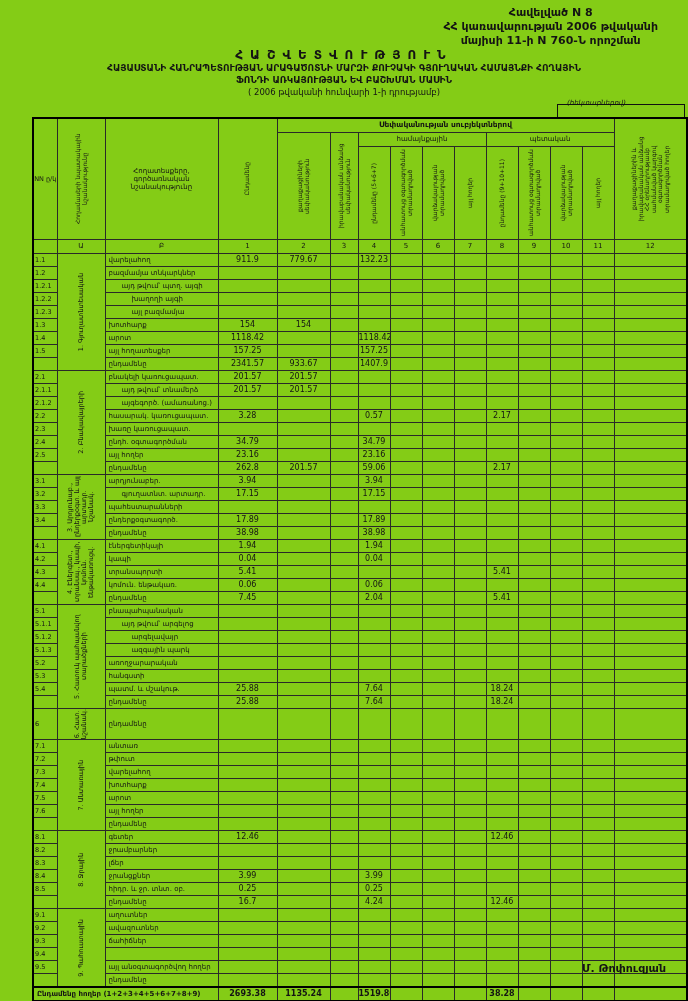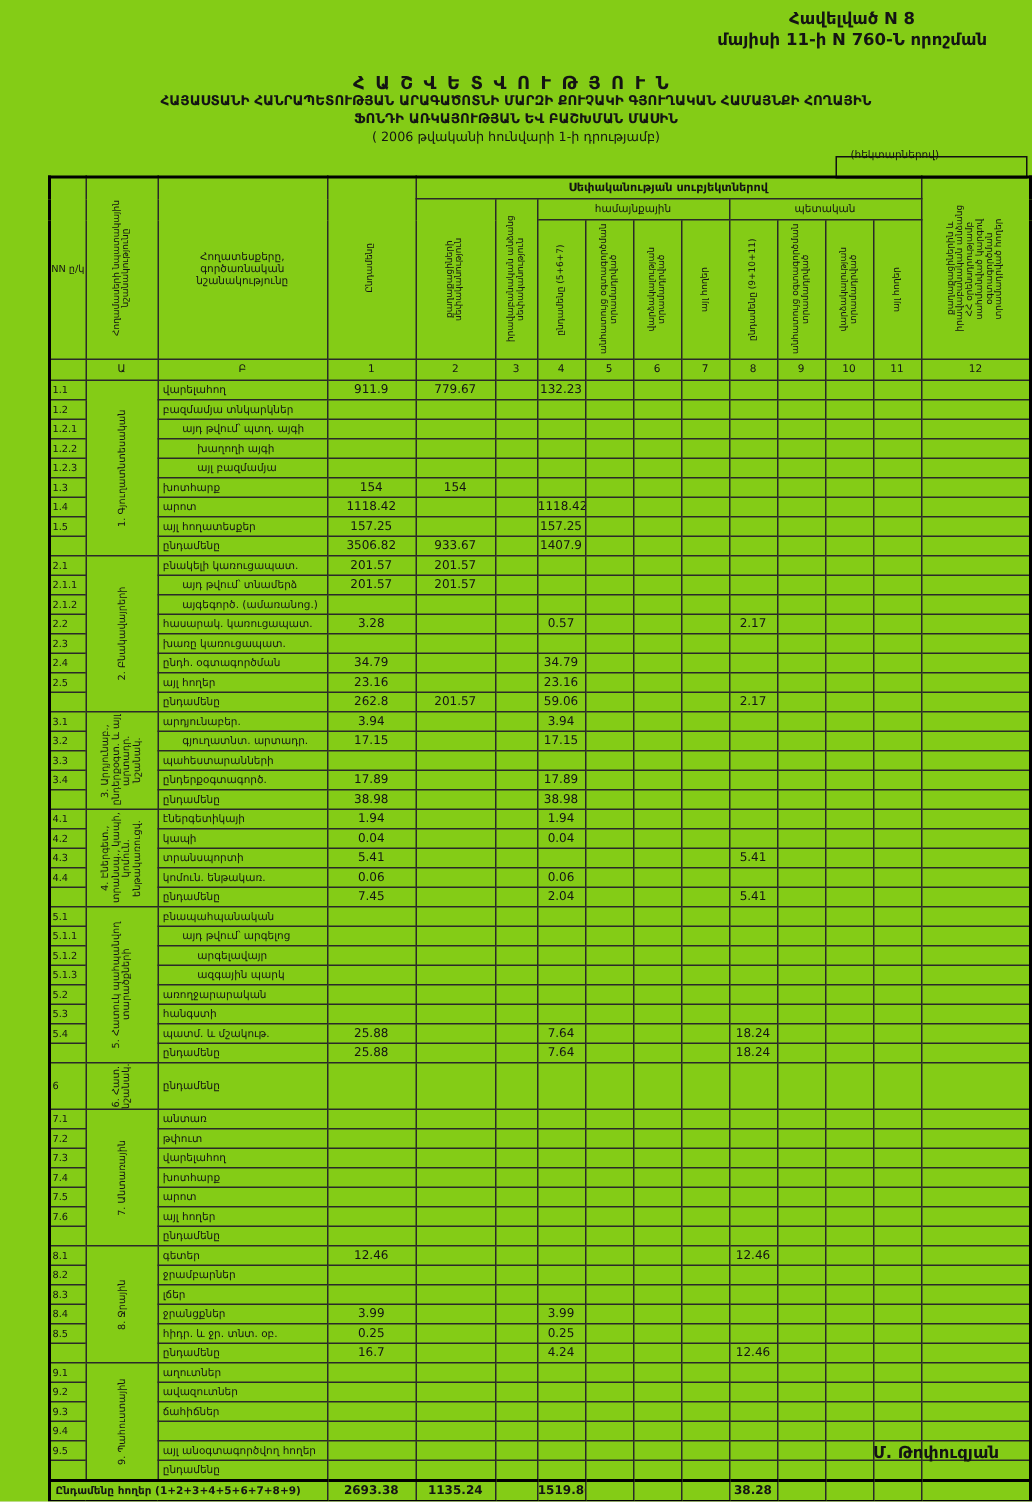--- a/index.html
+++ b/index.html
@@ -5,21 +5,21 @@
   html,body{margin:0;padding:0;background:#e8e8e4;}
   #page{position:relative;width:688px;height:1001px;background:#84cc16;margin:0 auto;
         font-family:"DejaVu Sans",sans-serif;color:#141414;overflow:hidden;}
   
   #appendix{position:absolute;top:6px;right:30px;text-align:center;font-weight:bold;
             font-size:11px;line-height:14px;}
   #titleblock{position:absolute;top:48px;left:0;width:100%;text-align:center;}
   #title-main{font-weight:bold;font-size:12px;letter-spacing:7px;}
   #title-l2,#title-l3{font-weight:bold;font-size:9px;line-height:12px;}
   #title-l4{font-size:8.5px;line-height:12px;}
-  #unit-note{position:absolute;top:99px;right:62px;font-size:7px;text-align:right;}
+  #unit-note{position:absolute;top:99px;right:62px;font-size:7px;font-style:italic;text-align:right;}
   #corner-box{position:absolute;top:104px;right:3px;width:126px;height:13px;border:1.5px solid #111;}
   
   #tbl-wrap{position:absolute;top:117px;left:32px;}
   table{border-collapse:collapse;table-layout:fixed;width:654px;}
   th,td{border:1px solid #2a2a28;padding:0;overflow:hidden;}
   thead th{font-weight:normal;font-size:6px;line-height:6.5px;text-align:center;vertical-align:middle;}
   th.banner{font-size:7.5px;font-weight:bold;height:13px;}
   th.group{font-size:7px;height:13px;}
   th.vt div{writing-mode:vertical-rl;transform:rotate(180deg);margin:0 auto;max-height:92px;
             white-space:normal;line-height:6.5px;}
@@ -44,20 +44,21 @@
   #footer-left{position:absolute;left:34px;top:948px;font-weight:bold;font-size:11px;line-height:14px;}
   #signature{position:absolute;right:22px;top:962px;font-weight:bold;font-size:11px;}
 </style>
 </head>
 <body>
 
 <div id="page">
 
   <div id="appendix">
     <div>Հավելված N 8</div>
+    <div>ՀՀ կառավարության 2006 թվականի</div>
     <div>մայիսի 11-ի N 760-Ն որոշման</div>
   </div>
 
   <div id="titleblock">
     <div id="title-main">ՀԱՇՎԵՏՎՈՒԹՅՈՒՆ</div>
     <div id="title-l2">ՀԱՅԱՍՏԱՆԻ ՀԱՆՐԱՊԵՏՈՒԹՅԱՆ ԱՐԱԳԱԾՈՏՆԻ ՄԱՐԶԻ ՔՈՒՉԱԿԻ ԳՅՈՒՂԱԿԱՆ ՀԱՄԱՅՆՔԻ ՀՈՂԱՅԻՆ</div>
     <div id="title-l3">ՖՈՆԴԻ ԱՌԿԱՅՈՒԹՅԱՆ ԵՎ ԲԱՇԽՄԱՆ ՄԱՍԻՆ</div>
     <div id="title-l4">( 2006 թվականի հունվարի 1-ի դրությամբ)</div>
   </div>
 
@@ -280,21 +281,21 @@
             <td class="val"></td>
             <td class="val"></td>
             <td class="val"></td>
             <td class="val"></td>
             <td class="val"></td>
             <td class="val"></td>
           </tr>
           <tr class="total">
             <td class="rownum"></td>
             <td class="lbl">ընդամենը</td>
-            <td class="val">3506.82</td>
+            <td class="val">2341.57</td>
             <td class="val">933.67</td>
             <td class="val"></td>
             <td class="val">1407.9</td>
             <td class="val"></td>
             <td class="val"></td>
             <td class="val"></td>
             <td class="val"></td>
             <td class="val"></td>
             <td class="val"></td>
             <td class="val"></td>

